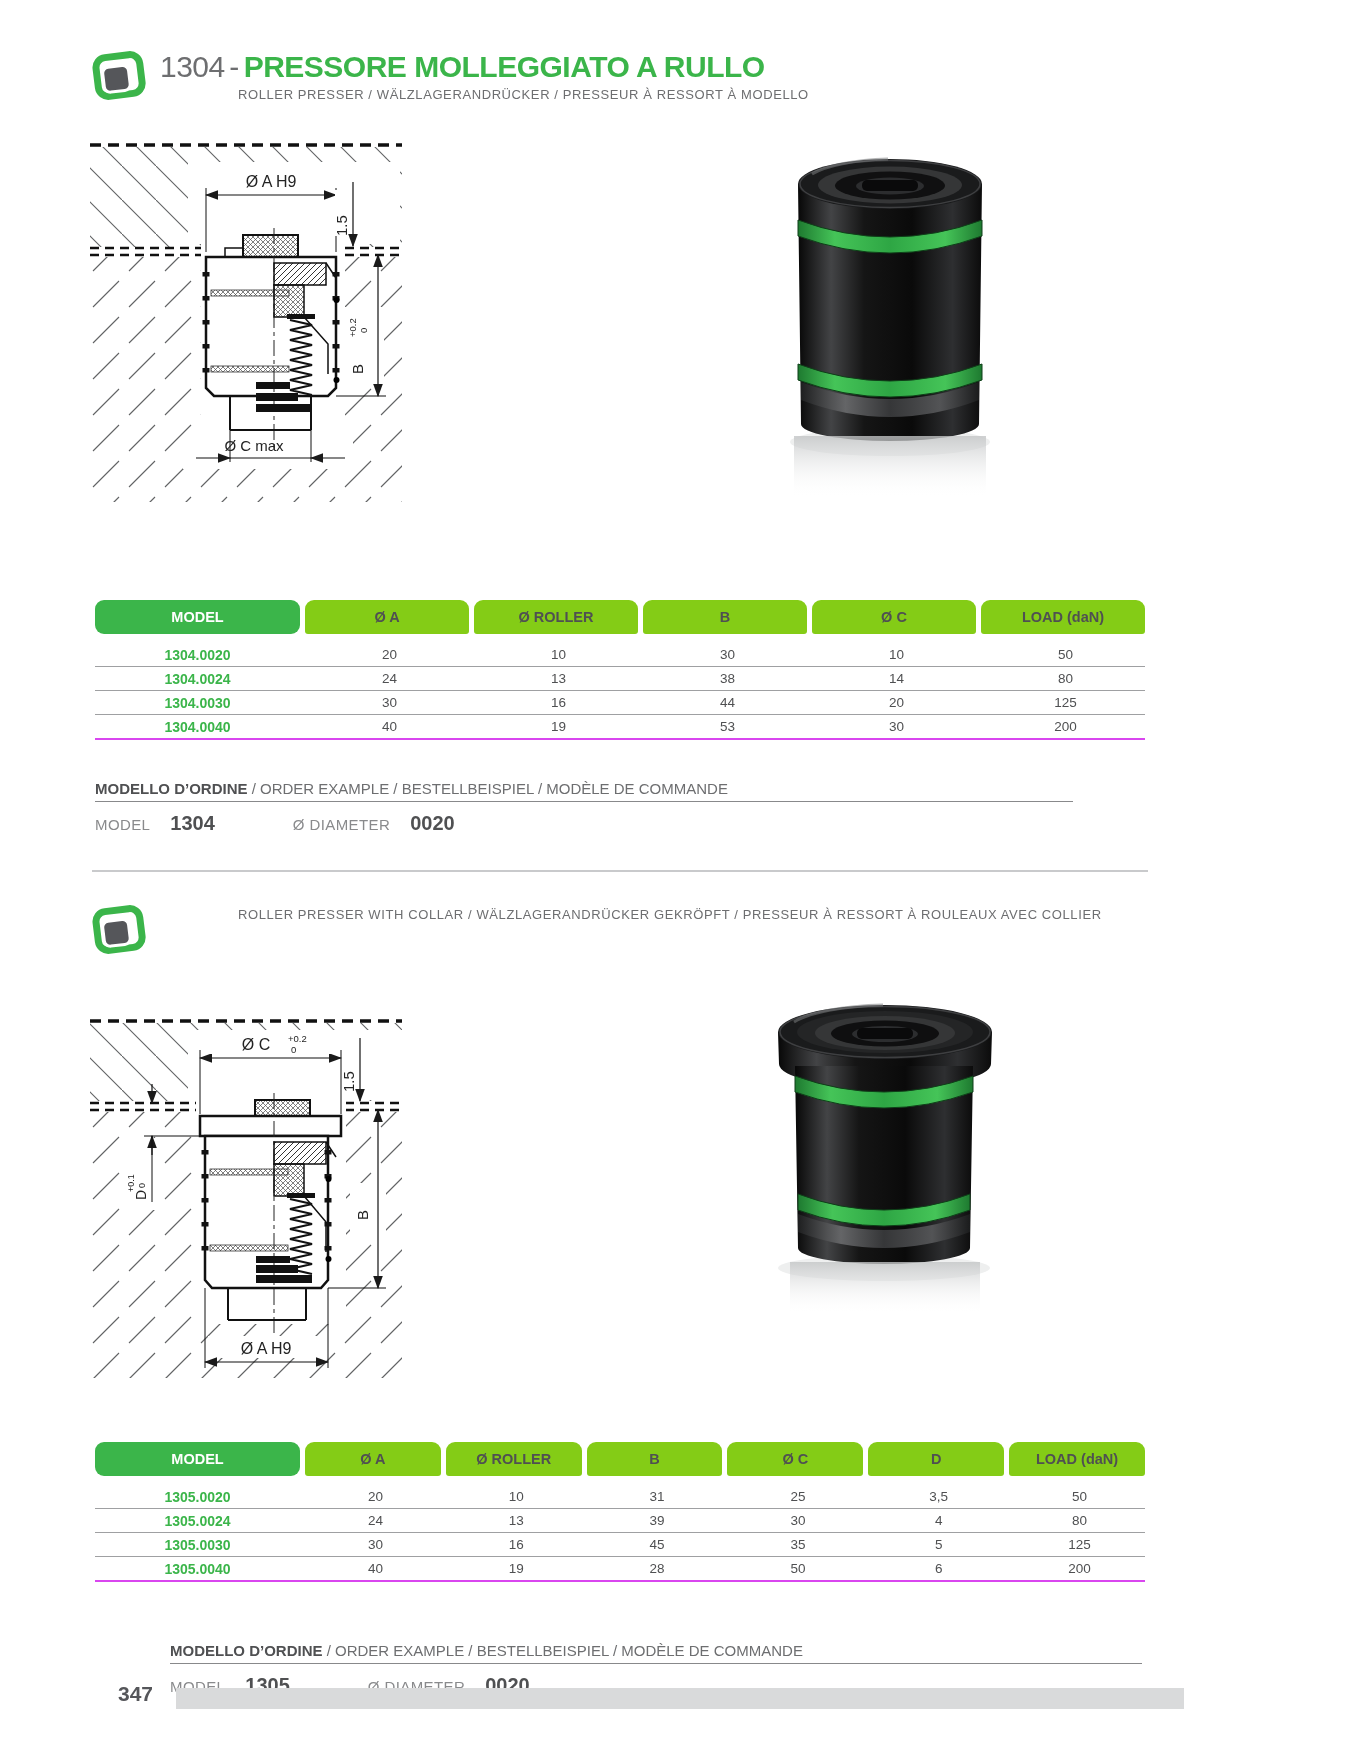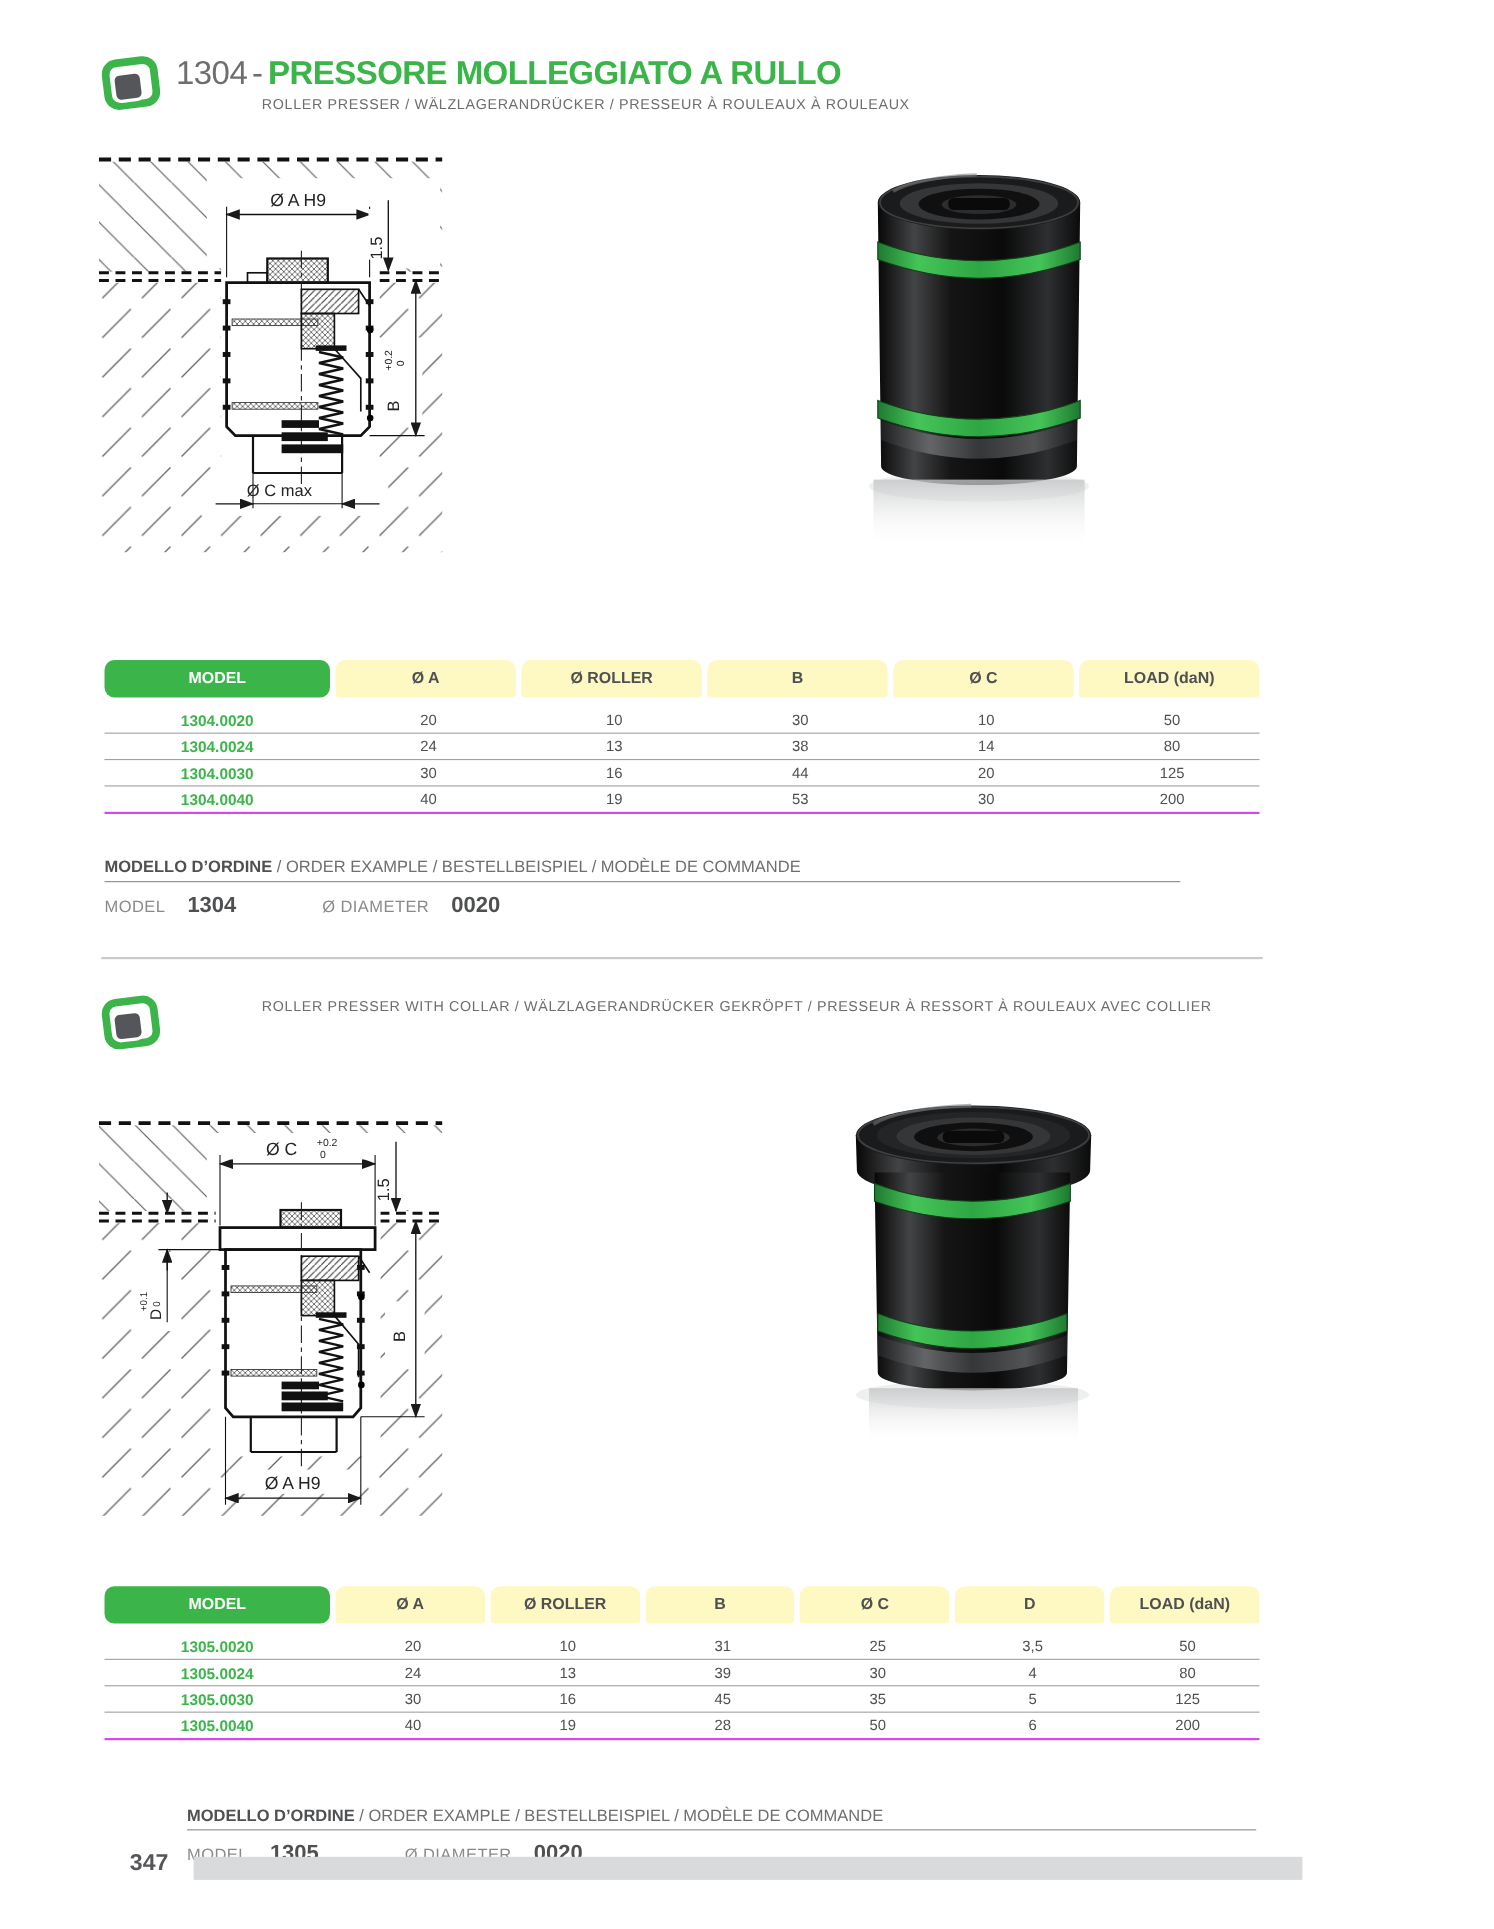--- a/index.html
+++ b/index.html
@@ -14,21 +14,21 @@
   .title-line{white-space:nowrap;}
   .sec-code{font-size:30px;color:#6d6e70;letter-spacing:-0.5px;}
   .sec-sep{font-size:30px;color:#6d6e70;}
   .sec-title{font-size:30px;font-weight:bold;color:#3bb54a;letter-spacing:-0.5px;}
   .sec-subtitle{font-size:13px;color:#6d6e70;letter-spacing:0.6px;margin:3px 0 0 78px;white-space:nowrap;}
 
   
   .ptable{}
   .thead{display:grid;column-gap:5px;}
   .th{}
-  .th-in{background:#fef9c3;color:#4f5052;font-weight:bold;font-size:14.5px;height:34px;
+  .th-in{background:#84cc16;color:#4f5052;font-weight:bold;font-size:14.5px;height:34px;
          display:flex;align-items:center;justify-content:center;border-radius:9px 9px 3px 3px;}
   .th-model .th-in{background:#3bb54a;color:#fff;border-radius:9px;}
   .tbody{margin-top:9px;}
   .tr{display:grid;column-gap:10px;border-bottom:1px solid #9fa0a2;}
   .tr:last-child{border-bottom:2px solid #d946ef;}
   .td{font-size:13.5px;color:#4f5052;text-align:center;padding:4px 0 3px 0;}
   .td-model{color:#3bb54a;font-weight:bold;font-size:14px;}
 
   
   .order .order-head{font-size:15px;color:#6d6e70;padding-bottom:4px;border-bottom:1.5px solid #88898b;}
@@ -56,21 +56,21 @@
         <rect x="5" y="8" width="44" height="39" rx="10" fill="none" stroke="#3bb54a" stroke-width="7"></rect>
         <rect x="11" y="18" width="26" height="25" rx="6" fill="#55565a" stroke="#ffffff" stroke-width="3"></rect>
       </g>
     </svg>
     <div class="sec-titles">
       <div class="title-line">
         <span class="sec-code">1304</span>
         <span class="sec-sep">-</span>
         <span class="sec-title">PRESSORE MOLLEGGIATO A RULLO</span>
       </div>
-      <div class="sec-subtitle">ROLLER PRESSER / WÄLZLAGERANDRÜCKER / PRESSEUR À ROULEAUX À ROULEAUX</div>
+      <div class="sec-subtitle">ROLLER PRESSER / WÄLZLAGERANDRÜCKER / PRESSEUR À RESSORT À MODELLO</div>
     </div>
   </div>
 
   <svg class="abs drawing" style="left:88px;top:132px;" width="352" height="392" viewBox="0 0 352 392">
     <defs>
       <pattern id="d1hA" width="34" height="34" patternUnits="userSpaceOnUse">
         <line x1="0" y1="0" x2="34" y2="34" stroke="#606163" stroke-width="1.1"></line>
       </pattern>
       <pattern id="d1hB" width="36" height="36" patternUnits="userSpaceOnUse">
         <line x1="5" y1="31" x2="31" y2="5" stroke="#606163" stroke-width="1.1"></line>

